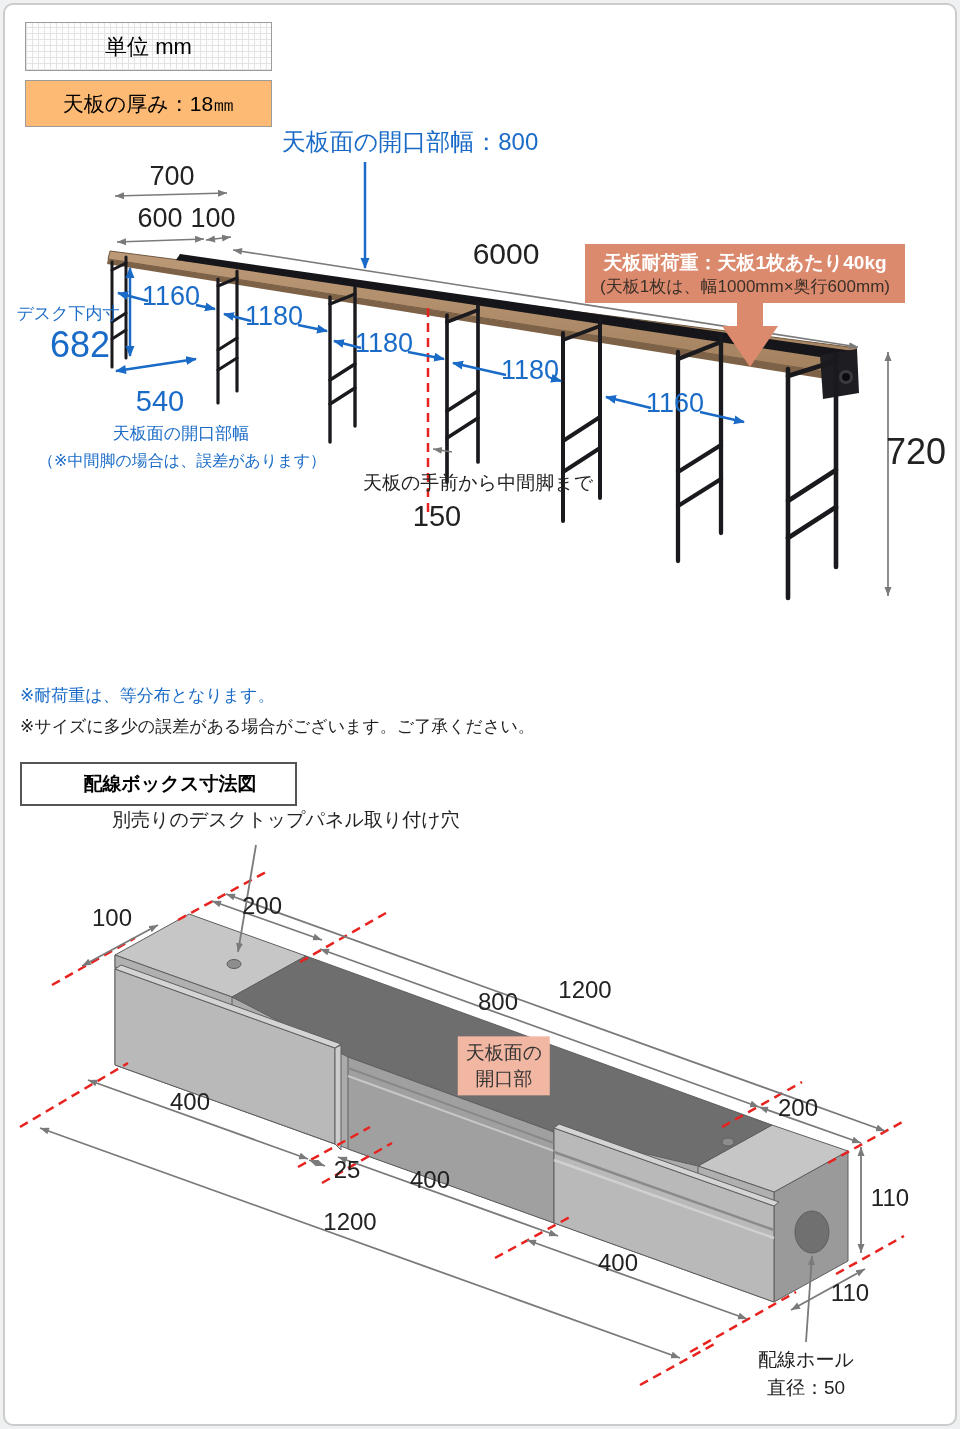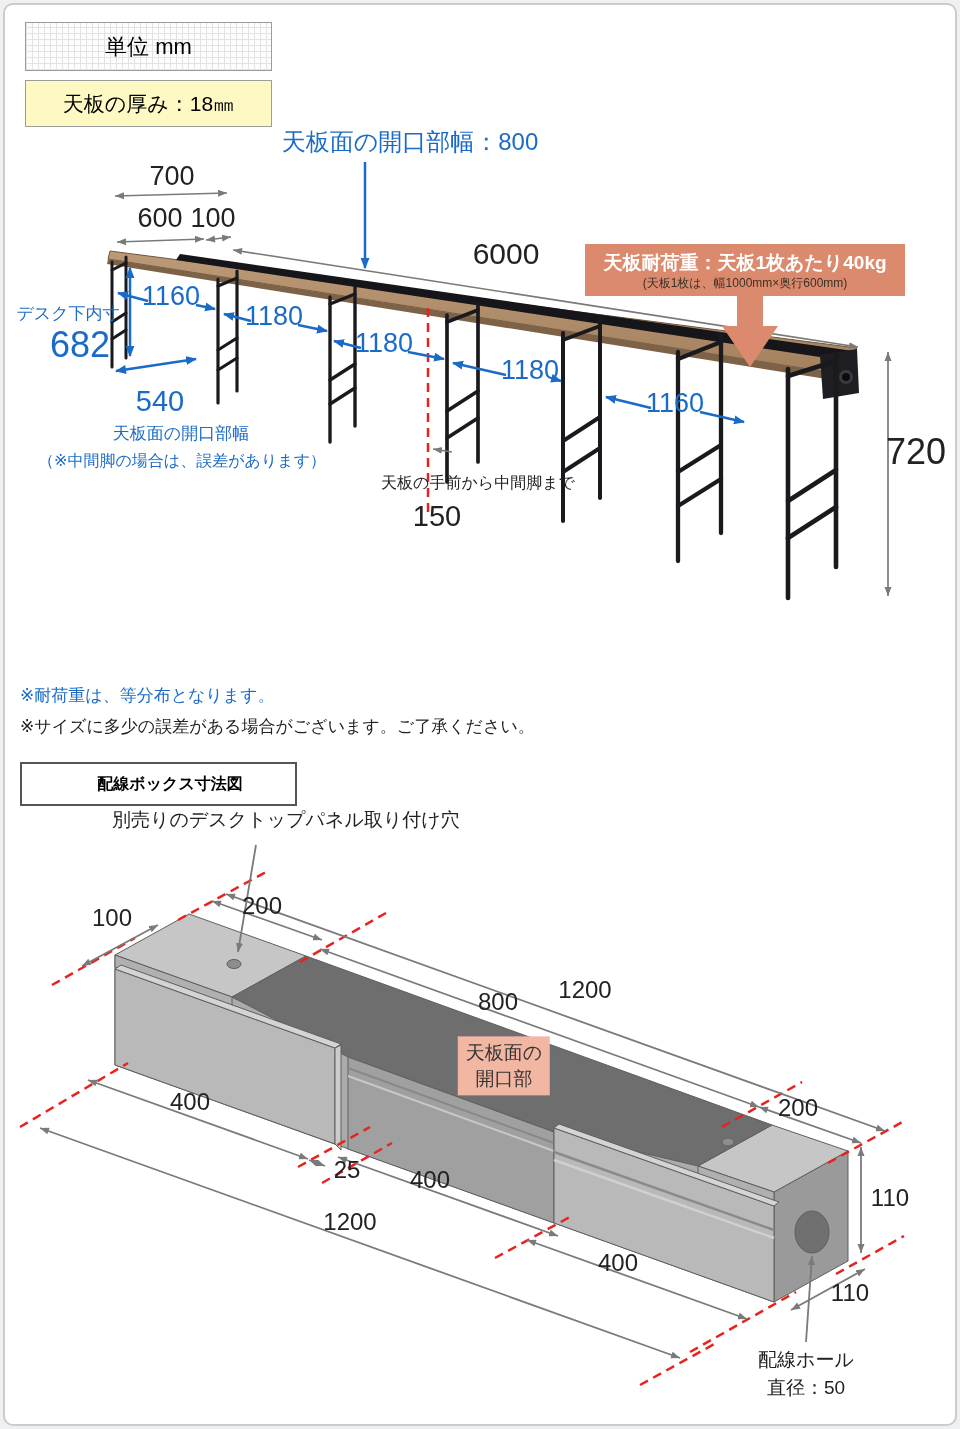--- a/index.html
+++ b/index.html
@@ -7,31 +7,31 @@
          font-family:"Liberation Sans","DejaVu Sans",sans-serif;}
   #card{position:absolute;left:3px;top:3px;width:950px;height:1419px;background:#ffffff;
         border:2px solid #cccccc;border-radius:10px;}
   svg{position:absolute;left:0;top:0;}
   .lbl{position:absolute;transform:translate(-50%,-50%);white-space:pre;color:#222;
        font-size:24px;line-height:1.15;text-align:center;}
   .left{transform:translate(0,-50%);text-align:left;}
   .blue{color:#1a6bc7;}
   .n27{font-size:27px;} .n30{font-size:30px;} .n28{font-size:36px;} .n29{font-size:29px;}
   .n24{font-size:24px;} .s17{font-size:17px;} .s16{font-size:16px;} .s19{font-size:19px;}
-  .s20{font-size:16px;} .s21{font-size:21px;} .s22{font-size:22px;}
-  .boxed{position:absolute;border:1px solid #9c9c9c;background:#fef9c3;display:flex;
+  .s20{font-size:19px;} .s21{font-size:21px;} .s22{font-size:22px;}
+  .boxed{position:absolute;border:1px solid #9c9c9c;background:#fdba74;display:flex;
          align-items:center;justify-content:center;}
   .checker{background-color:#fdfdfd;background-image:
      repeating-linear-gradient(0deg,#e3e3e3 0 1px,transparent 1px 6px),
      repeating-linear-gradient(90deg,#e3e3e3 0 1px,transparent 1px 6px);}
   .section-box{position:absolute;border:2px solid #555;background:#fff;display:flex;
          align-items:center;justify-content:center;font-weight:600;}
   .load-box{position:absolute;background:#dc8a6e;color:#fff;text-align:center;padding:6px 0 5px 0;}
   .load-title{font-size:19px;font-weight:bold;line-height:1.35;}
-  .load-sub{font-size:12px;color:#3b3028;line-height:1.3;}
+  .load-sub{font-size:17px;color:#3b3028;line-height:1.3;}
   .opening-tag{position:absolute;background:#f2b7a3;color:#333;text-align:center;
      font-size:19px;line-height:1.35;padding:4px 8px;transform:translate(-50%,-50%);}
 </style>
 </head>
 <body>
 
 <div id="stage">
   <div id="card"></div>
 
   <svg width="960" height="530" style="top:130px;" viewBox="0 130 960 530">

